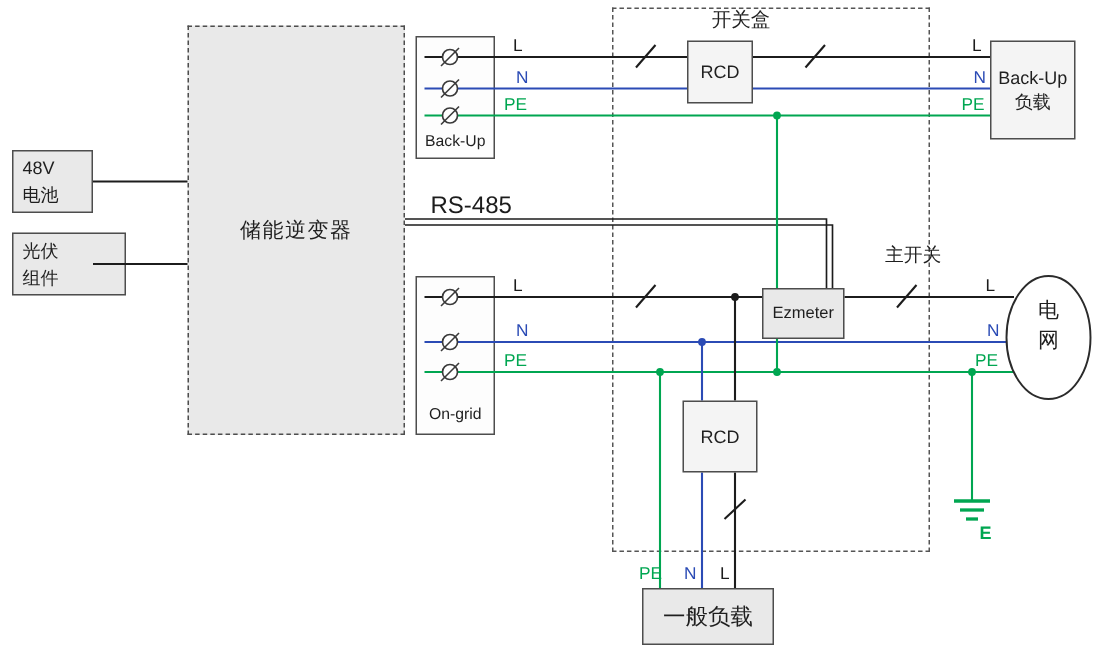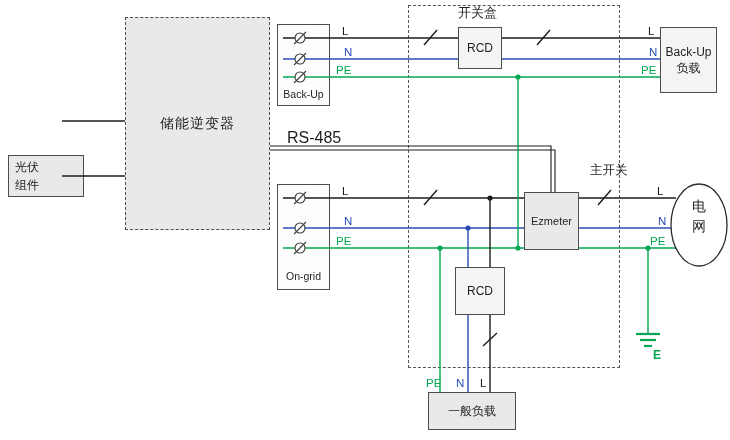--- a/index.html
+++ b/index.html
@@ -9,21 +9,21 @@
   .layer{position:absolute;left:0;top:0;width:730px;height:440px}
   .bg{z-index:1}.wires{z-index:2}.fg{z-index:3;pointer-events:none}
   .box{position:absolute;border:1px solid #4d4d4d;background:var(--box-fill);display:flex;align-items:center;justify-content:center;text-align:center}
   .dashedbox{position:absolute;border:1px dashed #555;background:transparent}
   .inverter{border:1.5px dashed #4d4d4d;background:var(--box-fill);font-size:14px;letter-spacing:1px}
   .leftbox{display:flex;flex-direction:column;align-items:flex-start;justify-content:center;padding-left:6px;font-size:12px;line-height:1.5;text-align:left}
   .termbox{background:#fdfdfd}
   .lightbox{background:#f4f4f4;flex-direction:column;line-height:1.35}
   .rcdbox{background:#f4f4f4;font-size:12px}
   .ezbox{font-size:11px}
-  .loadbox{font-size:12px}
+  .loadbox{font-size:15px}
   .lbl{position:absolute;font-size:11.5px;line-height:1;white-space:nowrap}
   .c-l{color:var(--wire-l)} .c-n{color:var(--wire-n)} .c-pe{color:var(--wire-pe)}
   .cjk{font-size:13px;color:#1f1f1f}
   .port{text-align:center;font-size:10.5px;color:#1f1f1f}
   .gridtext{position:absolute;text-align:center;font-size:14px;line-height:1.45;color:#1f1f1f}
   
   .wl{stroke:var(--wire-l);stroke-width:1.4;fill:none}
   .wn{stroke:var(--wire-n);stroke-width:1.4;fill:none}
   .wpe{stroke:var(--wire-pe);stroke-width:1.4;fill:none}
   .thin{stroke-width:1.1}
@@ -33,22 +33,26 @@
   .gnd line{stroke:var(--wire-pe);stroke-width:2.2}
   .grid-ellipse{fill:#fff;stroke:#2b2b2b;stroke-width:1.3}
 </style>
 </head>
 <body>
 
 <div class="canvas">
 
   <div class="layer bg">
     <div class="dashedbox" style="left:408px;top:5px;width:212px;height:363px"></div>
-    <div class="box inverter" style="left:125px;top:17px;width:145px;height:213px">
+    <div class="box inverter" style="left:125px;top:17px;width:145px;height:273px">
       <span>储能逆变器</span>
+    </div>
+    <div class="box leftbox" style="left:8px;top:100px;width:54px;height:42px">
+      <span>48V</span>
+      <span>电池</span>
     </div>
     <div class="box leftbox" style="left:8px;top:155px;width:76px;height:42px">
       <span>光伏</span>
       <span>组件</span>
     </div>
     <div class="box termbox" style="left:277px;top:24px;width:53px;height:82px"></div>
     <div class="box termbox" style="left:277px;top:184px;width:53px;height:106px"></div>
   </div>
 
   <svg class="layer wires" width="730" height="440" viewBox="0 0 730 440">
@@ -121,37 +125,37 @@
   </svg>
 
   <div class="layer fg">
 
     <div class="box rcdbox" style="left:458px;top:27px;width:44px;height:42px">
       <span>RCD</span>
     </div>
     <div class="box rcdbox" style="left:455px;top:267px;width:50px;height:48px">
       <span>RCD</span>
     </div>
-    <div class="box ezbox" style="left:524px;top:192px;width:55px;height:58px">
+    <div class="box ezbox" style="left:508px;top:192px;width:55px;height:34px">
       <span>Ezmeter</span>
     </div>
     <div class="box lightbox" style="left:660px;top:27px;width:57px;height:66px;font-size:12px">
       <span>Back-Up</span>
       <span>负载</span>
     </div>
     <div class="box loadbox" style="left:428px;top:392px;width:88px;height:38px">
       <span>一般负载</span>
     </div>
 
     <div class="gridtext" style="left:686px;top:196px;width:26px">
       <div>电</div>
       <div>网</div>
     </div>
 
-    <span class="lbl cjk" style="left:458px;top:6px;width:72px;">开关盒</span>
+    <span class="lbl cjk" style="left:458px;top:6px;width:72px;text-align:center">开关盒</span>
     <span class="lbl cjk" style="left:590px;top:164px;font-size:12.5px">主开关</span>
     <span class="lbl c-l" style="left:287px;top:130px;font-size:16px">RS-485</span>
     <span class="lbl port" style="left:277px;top:89px;width:53px">Back-Up</span>
     <span class="lbl port" style="left:277px;top:271px;width:53px">On-grid</span>
     <span class="lbl c-pe" style="left:653px;top:349px;font-weight:bold;font-size:12px">E</span>
 
     <span class="lbl c-l" style="left:342px;top:26px">L</span>
     <span class="lbl c-n" style="left:344px;top:47px">N</span>
     <span class="lbl c-pe" style="left:336px;top:65px">PE</span>
     <span class="lbl c-l" style="left:648px;top:26px">L</span>

